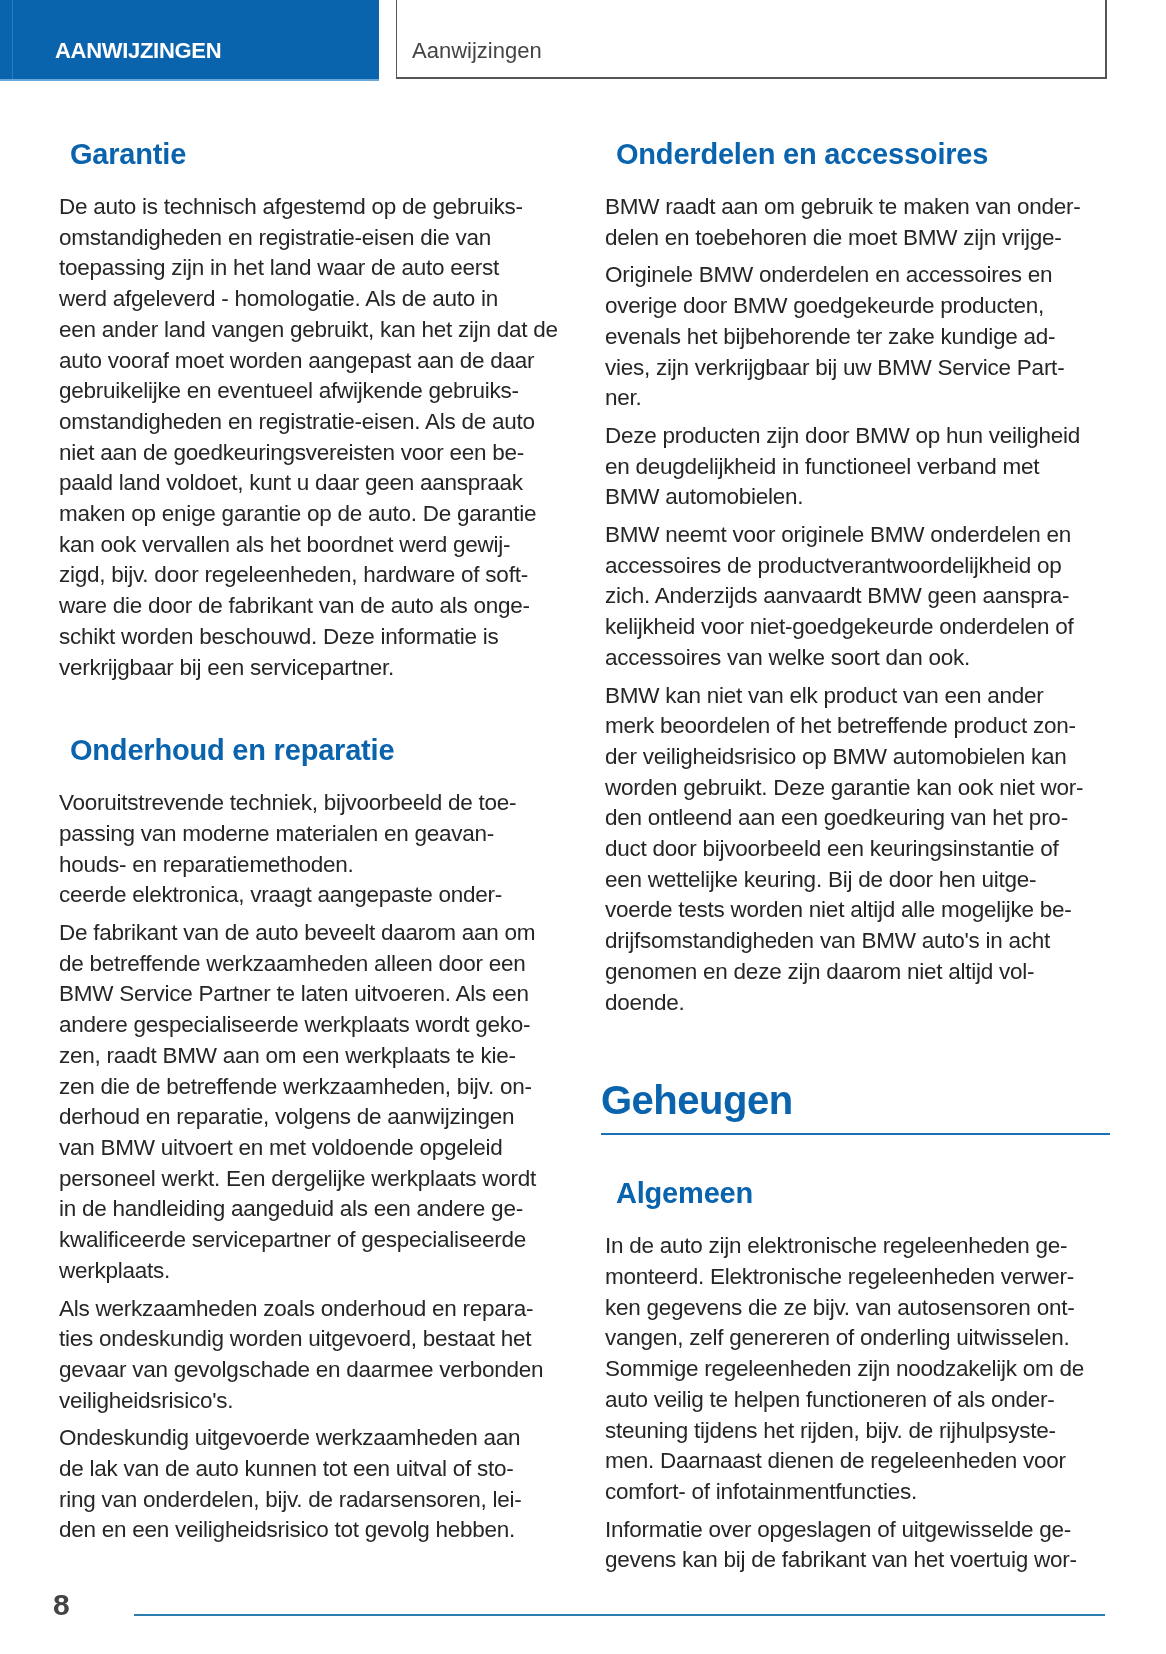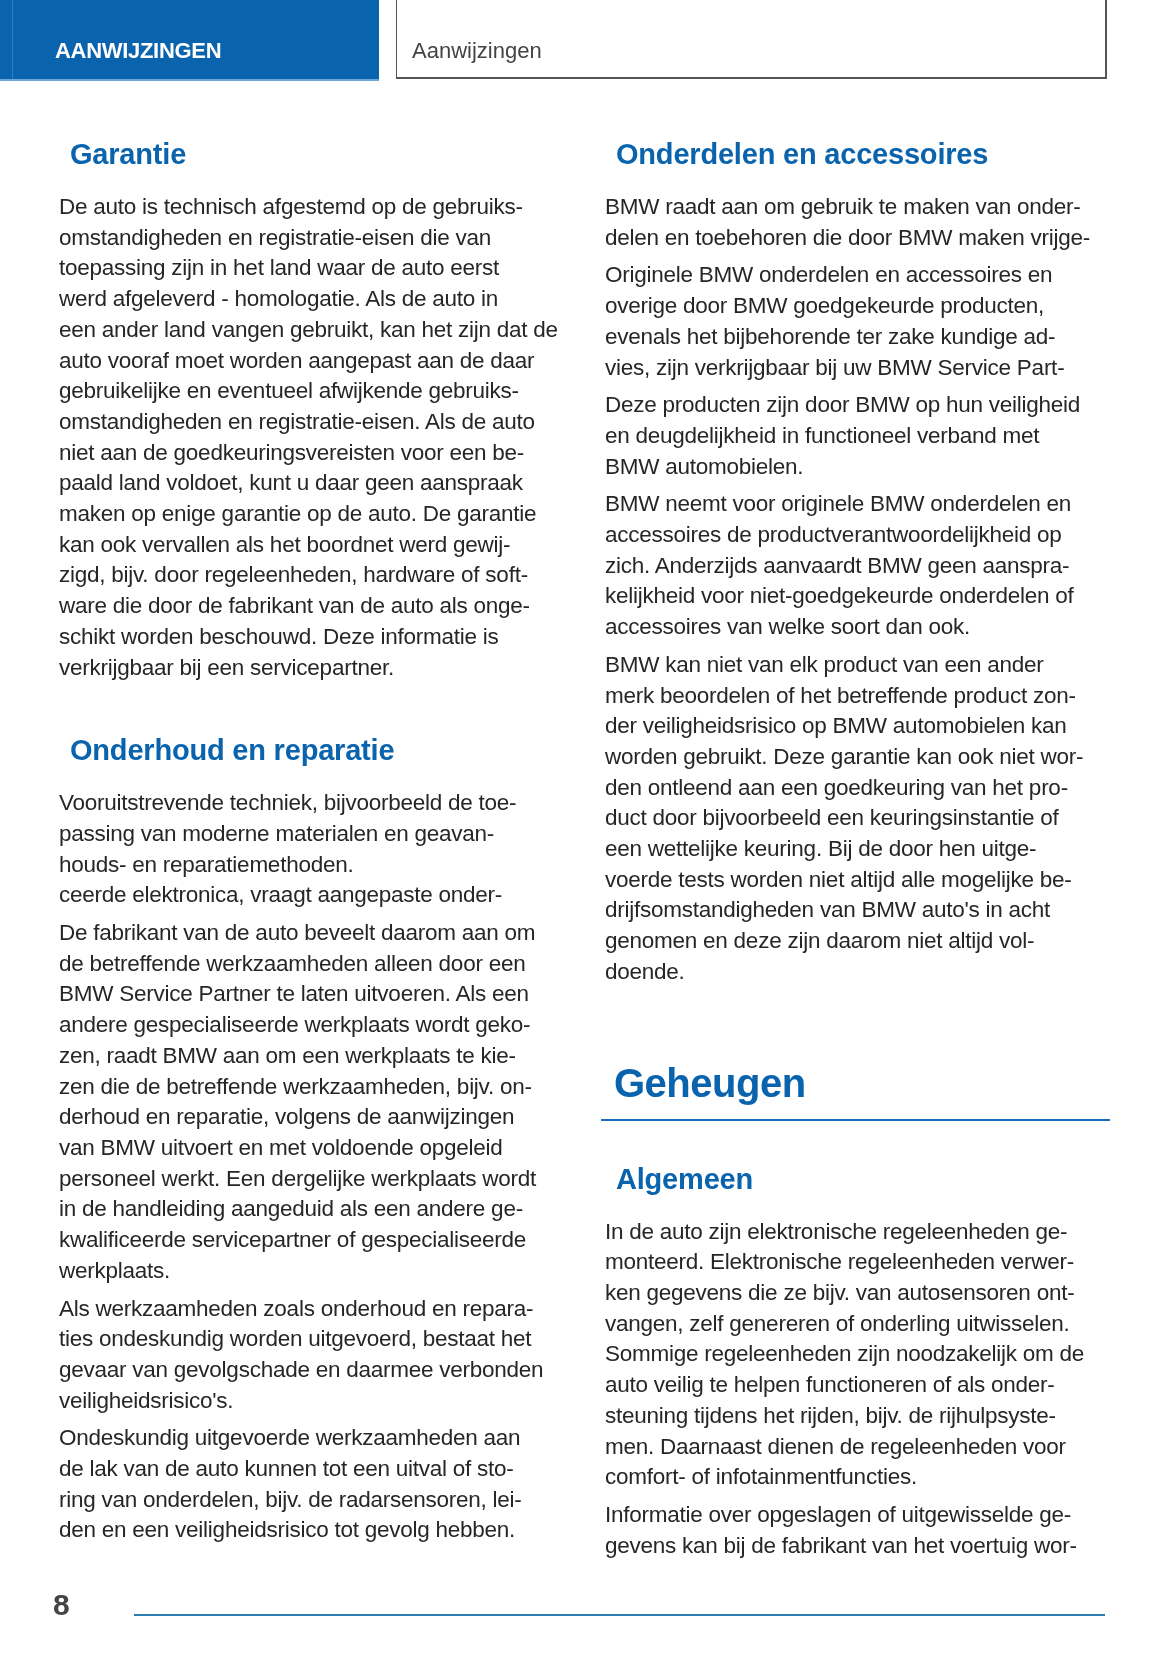--- a/index.html
+++ b/index.html
@@ -27,21 +27,21 @@
       position: absolute; left: 15px; top: 38px; font-size: 22px; color: #444;
     }
     .col { position: absolute; top: 122px; width: 520px; }
     .col-left { left: 55px; }
     .col-right { left: 601px; width: 510px; }
     h2.sub {
       margin: 15px; color: #0a63ad; font-weight: bold; font-size: 29px; line-height: 34px;
       letter-spacing: -0.2px;
     }
     h1.main {
-      margin: 13px; color: #0a63ad; font-weight: bold; font-size: 40px; line-height: 46px;
+      margin: 0; color: #0a63ad; font-weight: bold; font-size: 40px; line-height: 46px;
       letter-spacing: -0.5px;
     }
     .rule { height: 2px; background: #1a6fb8; margin-top: 10px; width: 509px; }
     p.para {
       margin: 0 0 7px 4px; font-size: 22.5px; line-height: 30.7px; letter-spacing: -0.25px;
       color: #262626; white-space: nowrap;
     }
     p.para span { display: block; }
     .section { margin-bottom: 0; }
     .gap-sm { height: 6px; }
@@ -131,27 +131,28 @@
   </section>
 </div>
 
 <div class="col col-right">
   <section class="section">
     <h2 class="sub">Onderdelen en accessoires</h2>
     <div class="gap-sm"></div>
     <div>
         <p class="para">
           <span>BMW raadt aan om gebruik te maken van onder-</span>
-          <span>delen en toebehoren die door BMW maken vrijge-</span>
+          <span>delen en toebehoren die moet BMW zijn vrijge-</span>
         </p>
         <p class="para">
           <span>Originele BMW onderdelen en accessoires en</span>
           <span>overige door BMW goedgekeurde producten,</span>
           <span>evenals het bijbehorende ter zake kundige ad-</span>
           <span>vies, zijn verkrijgbaar bij uw BMW Service Part-</span>
+          <span>ner.</span>
         </p>
         <p class="para">
           <span>Deze producten zijn door BMW op hun veiligheid</span>
           <span>en deugdelijkheid in functioneel verband met</span>
           <span>BMW automobielen.</span>
         </p>
         <p class="para">
           <span>BMW neemt voor originele BMW onderdelen en</span>
           <span>accessoires de productverantwoordelijkheid op</span>
           <span>zich. Anderzijds aanvaardt BMW geen aanspra-</span>

